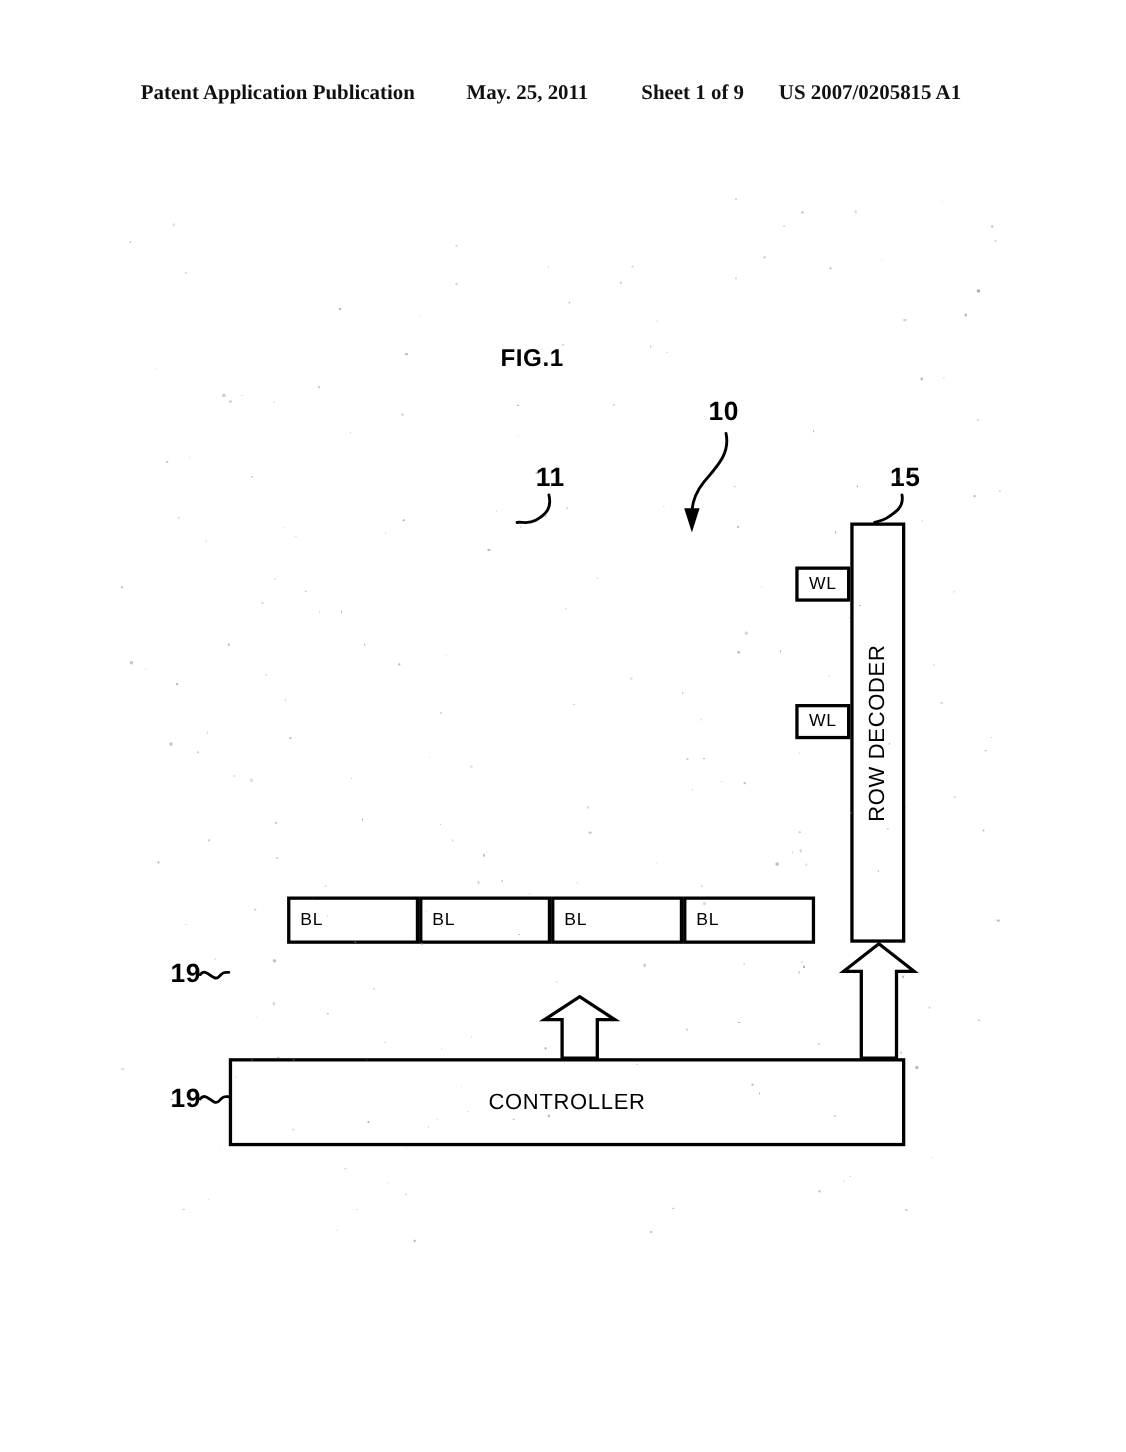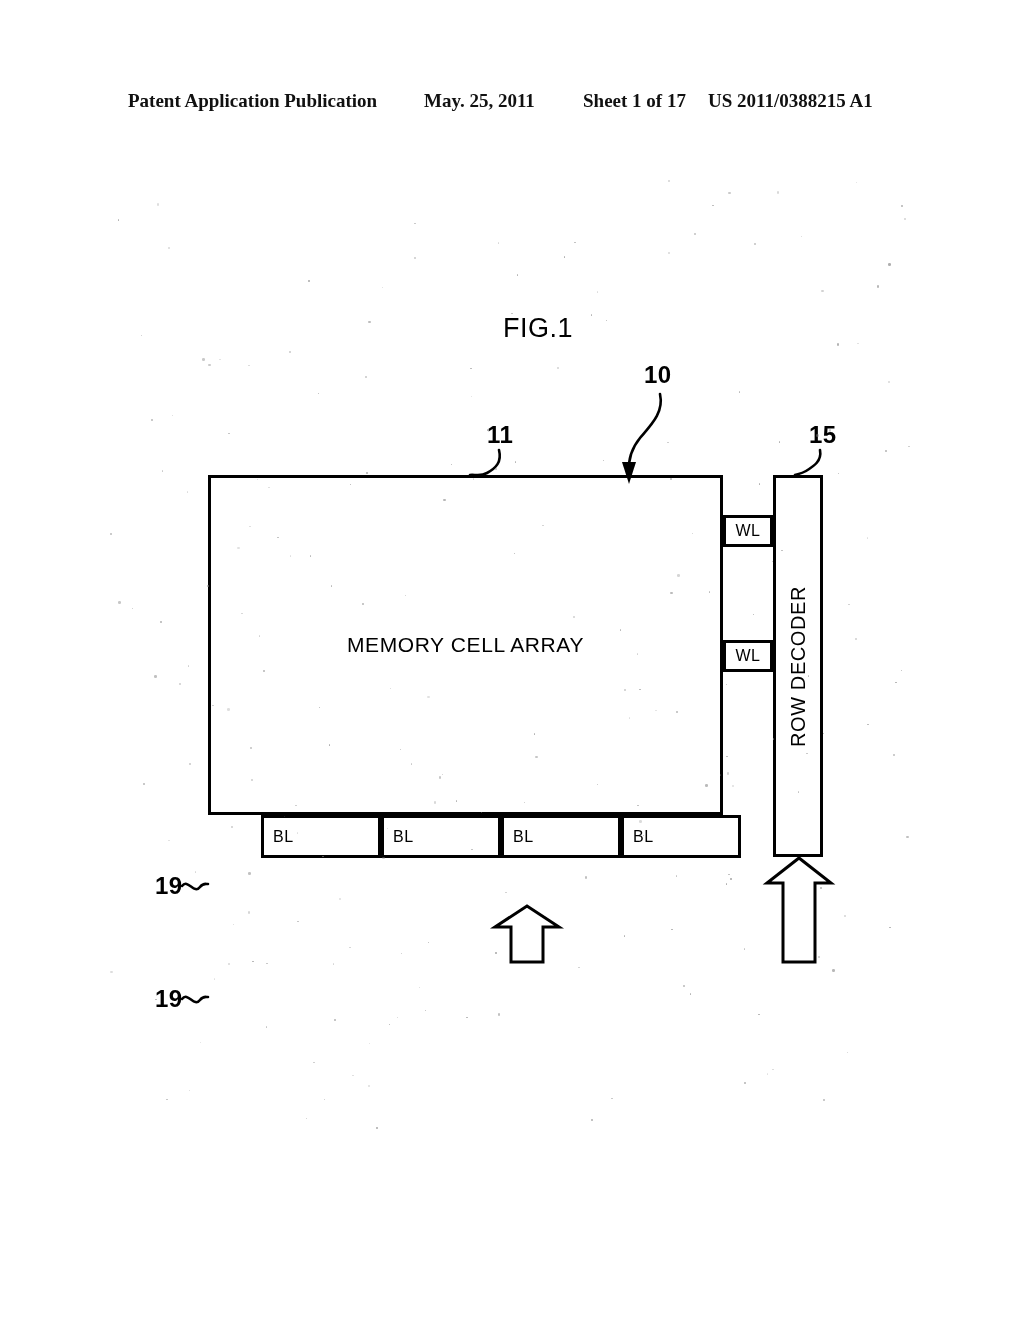--- a/index.html
+++ b/index.html
@@ -15,21 +15,21 @@
     background: #ffffff;
     overflow: hidden;
     font-family: "Liberation Sans", sans-serif;
     color: #000000;
   }
 
   
   #header {
     position: absolute;
     left: 0;
-    top: 90px;
+    top: 74px;
     width: 1024px;
     height: 28px;
     font-family: "Liberation Serif", serif;
     font-weight: bold;
     font-size: 19px;
     color: #111;
     white-space: nowrap;
   }
   #header .h-pub {
     position: absolute;
@@ -50,24 +50,23 @@
     position: absolute;
     left: 708px;
     top: 0;
   }
 
   
   #fig-title {
     position: absolute;
     left: 455px;
     top: 313px;
-    font-size: 27px;
-    font-weight: normal;
+    font-size: 22px;
+    font-weight: bold;
     letter-spacing: 0.5px;
-    margin-left: 48px;
   }
 
   
   .box {
     position: absolute;
     box-sizing: border-box;
     border: 3px solid #000;
     background: transparent;
   }
   .box-label {
@@ -182,22 +181,22 @@
   }
 </style>
 </head>
 <body>
 
 <div id="page">
 
   <div id="header">
     <span class="h-pub">Patent Application Publication</span>
     <span class="h-date">May. 25, 2011</span>
-    <span class="h-sheet">Sheet 1 of 17</span>
-    <span class="h-num">US 2011/0388215 A1</span>
+    <span class="h-sheet">Sheet 1 of 9</span>
+    <span class="h-num">US 2007/0205815 A1</span>
   </div>
 
   <div id="fig-title">FIG.1</div>
 
   <svg id="overlay" viewBox="0 0 1024 1320" xmlns="http://www.w3.org/2000/svg">
 
     <g>
       <path d="M 660 394 C 664 412, 652 424, 640 438 C 631 449, 628 459, 629 472" fill="none" stroke="#000" stroke-width="2.6" stroke-linecap="round"></path>
       <path d="M 629 484 L 622 462 L 636 462 Z" fill="#000"></path>
     </g>
@@ -226,23 +225,20 @@
       <path d="M 783 962 L 783 883 L 767 883 L 799 858 L 831 883 L 815 883 L 815 962 Z" fill="#ffffff" stroke="#000" stroke-width="3"></path>
     </g>
   </svg>
 
   <div class="ref" id="ref-10">10</div>
   <div class="ref" id="ref-12">11</div>
   <div class="ref" id="ref-14">15</div>
   <div class="ref" id="ref-16">19</div>
   <div class="ref" id="ref-18">19</div>
 
-  <div class="box" id="memory-array">
-    <div class="box-label">MEMORY CELL ARRAY</div>
-  </div>
 
   <div class="box" id="row-decoder">
     <div class="box-label">ROW DECODER</div>
   </div>
 
   <div class="box wl-box" id="wl-1">
     <div class="box-label">WL</div>
   </div>
   <div class="box wl-box" id="wl-2">
     <div class="box-label">WL</div>
@@ -255,20 +251,23 @@
     <div class="box-label">BL</div>
   </div>
   <div class="box bl-box" id="bl-3">
     <div class="box-label">BL</div>
   </div>
   <div class="box bl-box" id="bl-4">
     <div class="box-label">BL</div>
   </div>
 
 
+  <div class="box" id="controller">
+    <div class="box-label">CONTROLLER</div>
+  </div>
 
   <div id="speckle-layer">
       <div class="speck" style="left: 117.6px; top: 219.4px; width: 1.5px; height: 1.5px; opacity: 0.68;"></div>
       <div class="speck" style="left: 365px; top: 376.4px; width: 1.5px; height: 1.5px; opacity: 0.44;"></div>
       <div class="speck" style="left: 906.4px; top: 835.5px; width: 2.6px; height: 2.6px; opacity: 0.54;"></div>
       <div class="speck" style="left: 904.1px; top: 218.4px; width: 1.5px; height: 1.5px; opacity: 0.35;"></div>
       <div class="speck" style="left: 726.3px; top: 755.5px; width: 1.5px; height: 1.5px; opacity: 0.62;"></div>
       <div class="speck" style="left: 636.6px; top: 653.4px; width: 1.5px; height: 1.5px; opacity: 0.38;"></div>
       <div class="speck" style="left: 854.7px; top: 637.9px; width: 2.6px; height: 2.6px; opacity: 0.42;"></div>
       <div class="speck" style="left: 232.7px; top: 923.5px; width: 1.5px; height: 1.5px; opacity: 0.34;"></div>

